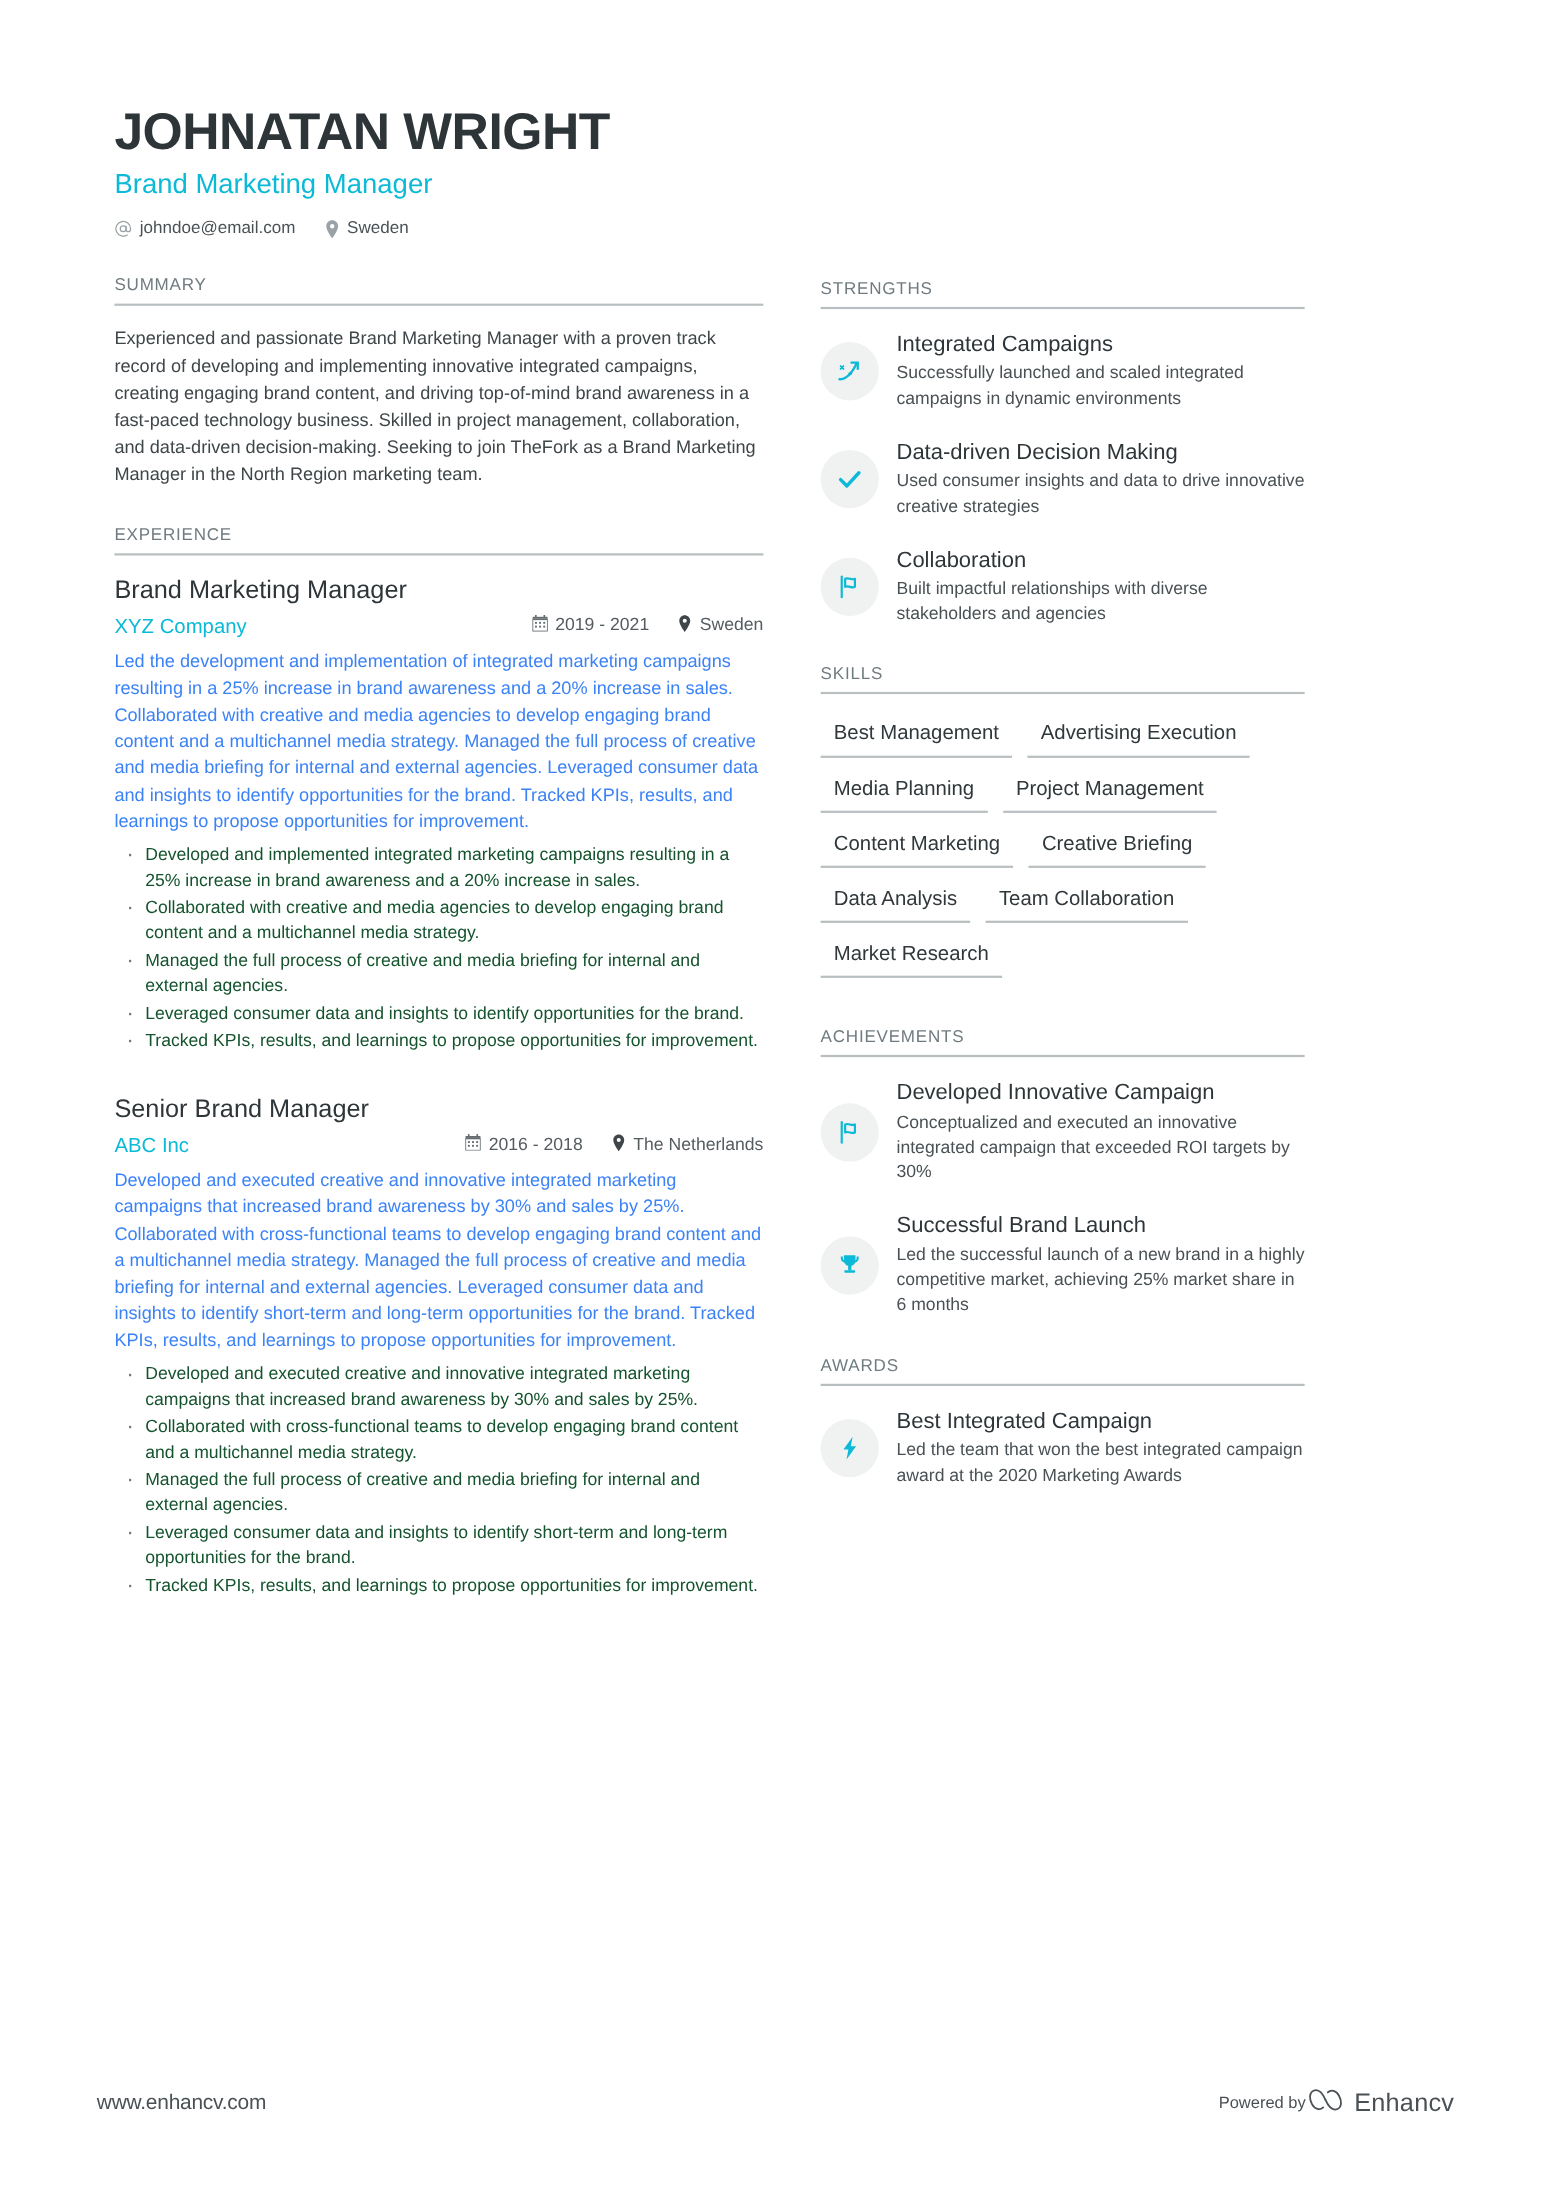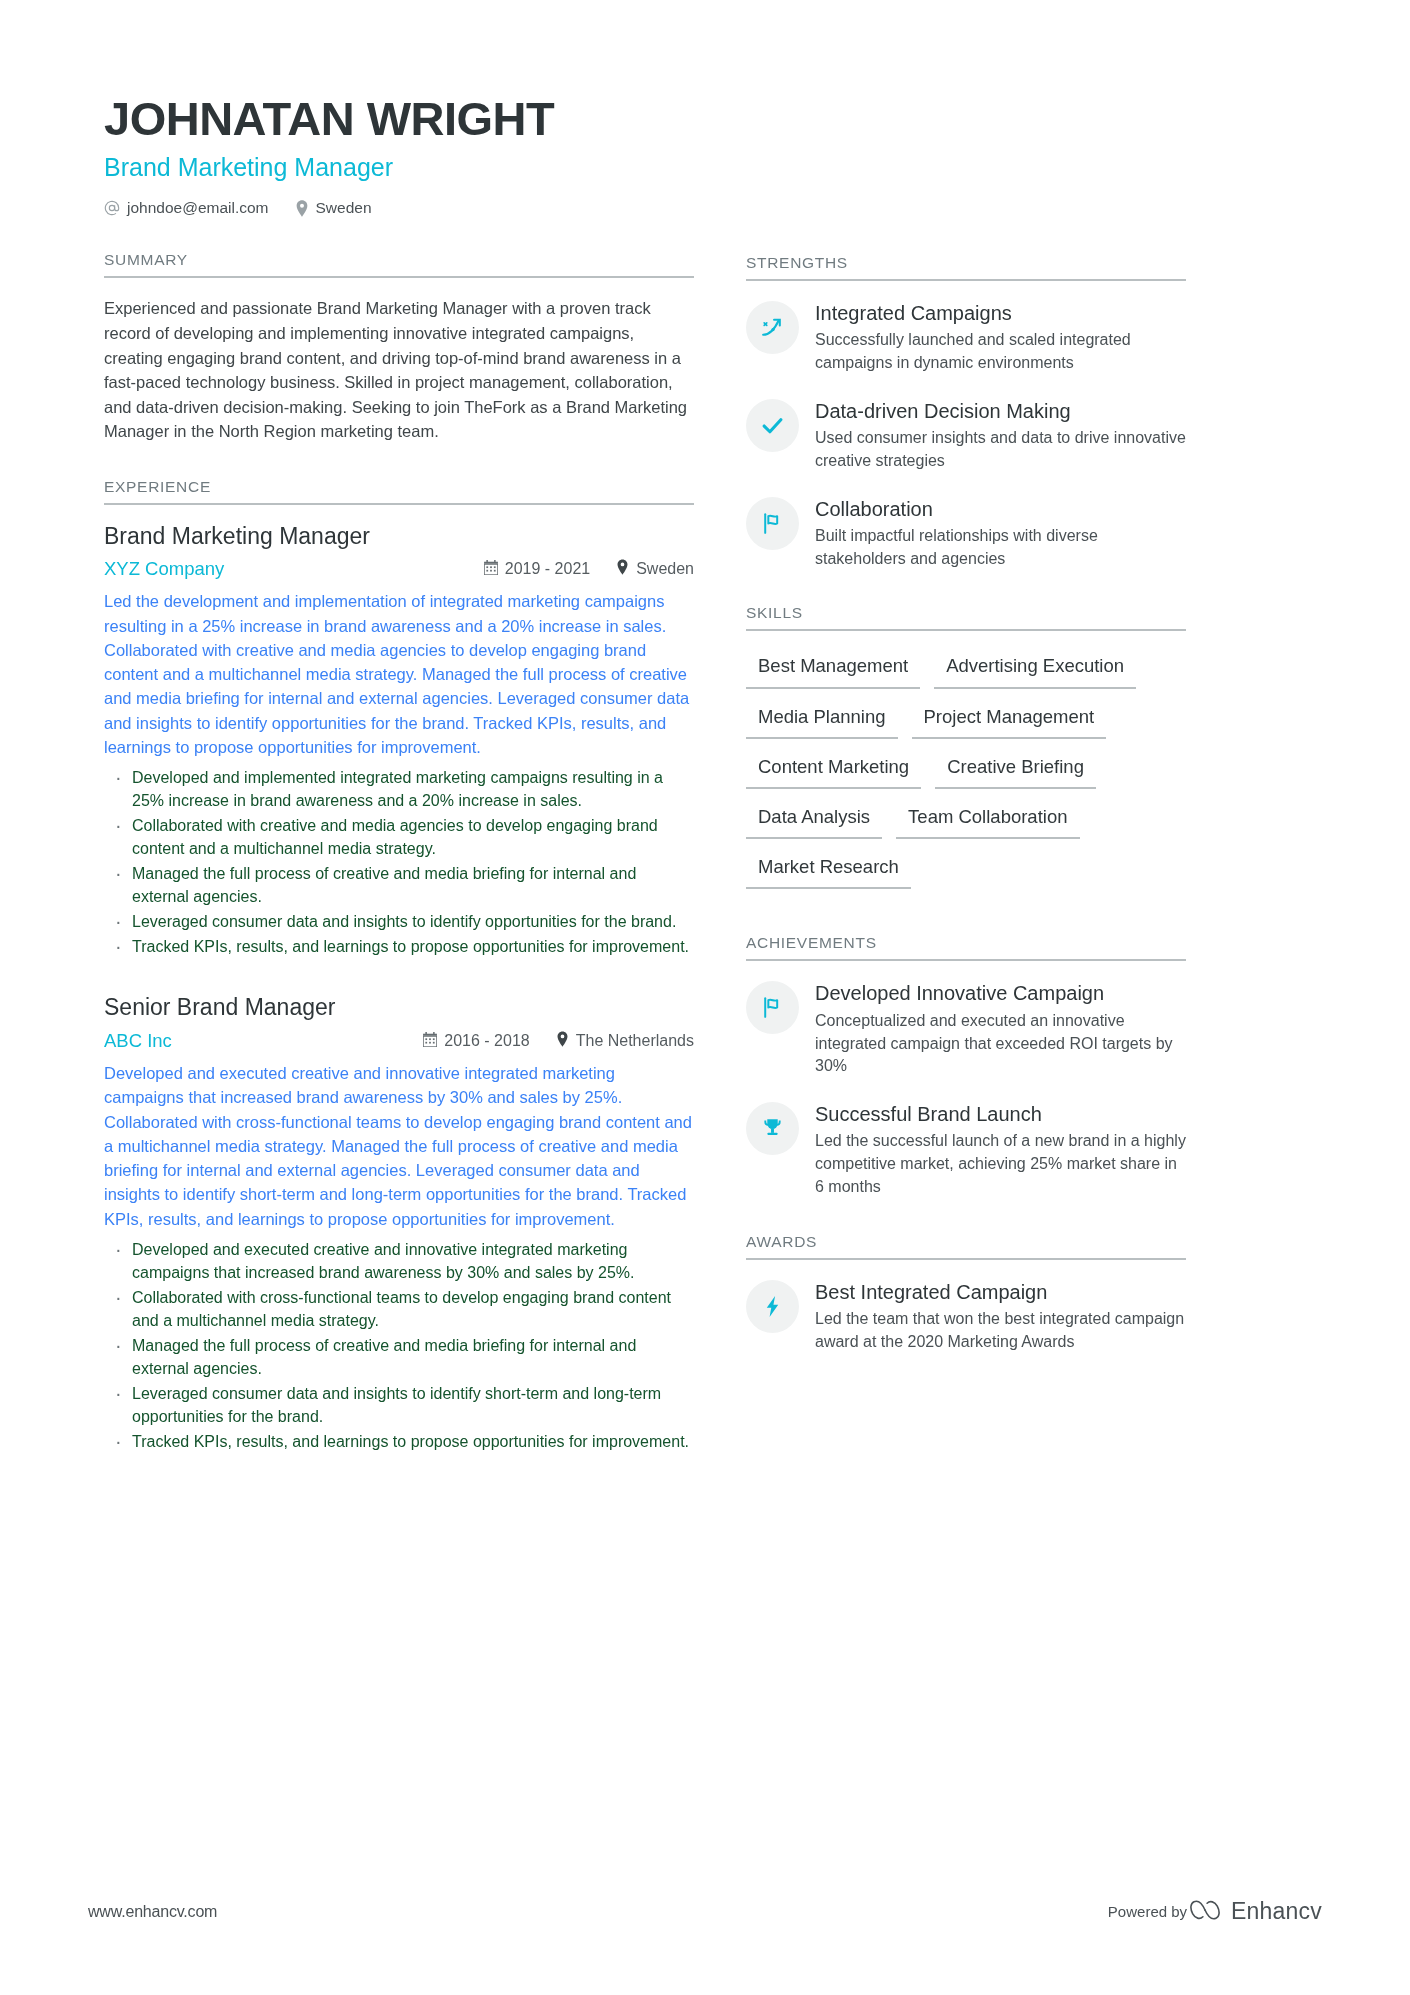--- a/index.html
+++ b/index.html
@@ -131,21 +131,21 @@
     font-size: 20px;
     color: #6d7579;
   }
   .exp-entry.second { margin-top: 36px; }
 
   
   .item-row {
     display: flex;
     gap: 16px;
     margin-bottom: 22px;
-    align-items: flex-start;
+    align-items: center;
   }
   .item-icon {
     flex: 0 0 53px;
     width: 53px;
     height: 53px;
     border-radius: 50%;
     background: #f0f2f2;
     display: flex;
     align-items: center;
     justify-content: center;
@@ -185,21 +185,21 @@
   .footer {
     position: absolute;
     left: 88px;
     right: 88px;
     bottom: 70px;
     display: flex;
     align-items: center;
     justify-content: space-between;
   }
   .footer-url {
-    font-size: 16px;
+    font-size: 19px;
     color: #4a5155;
     letter-spacing: -0.2px;
   }
   .footer-right {
     display: flex;
     align-items: center;
     gap: 1px;
   }
   .powered {
     font-size: 15px;

